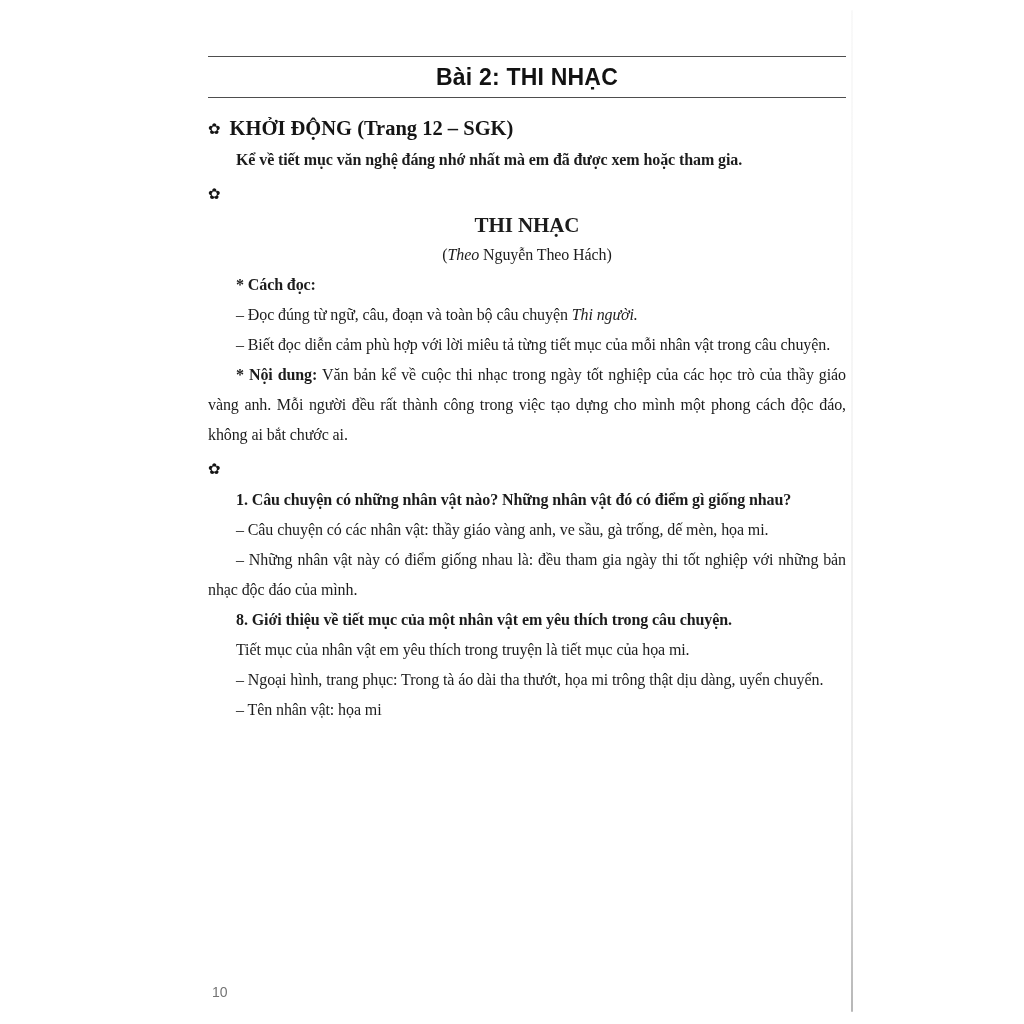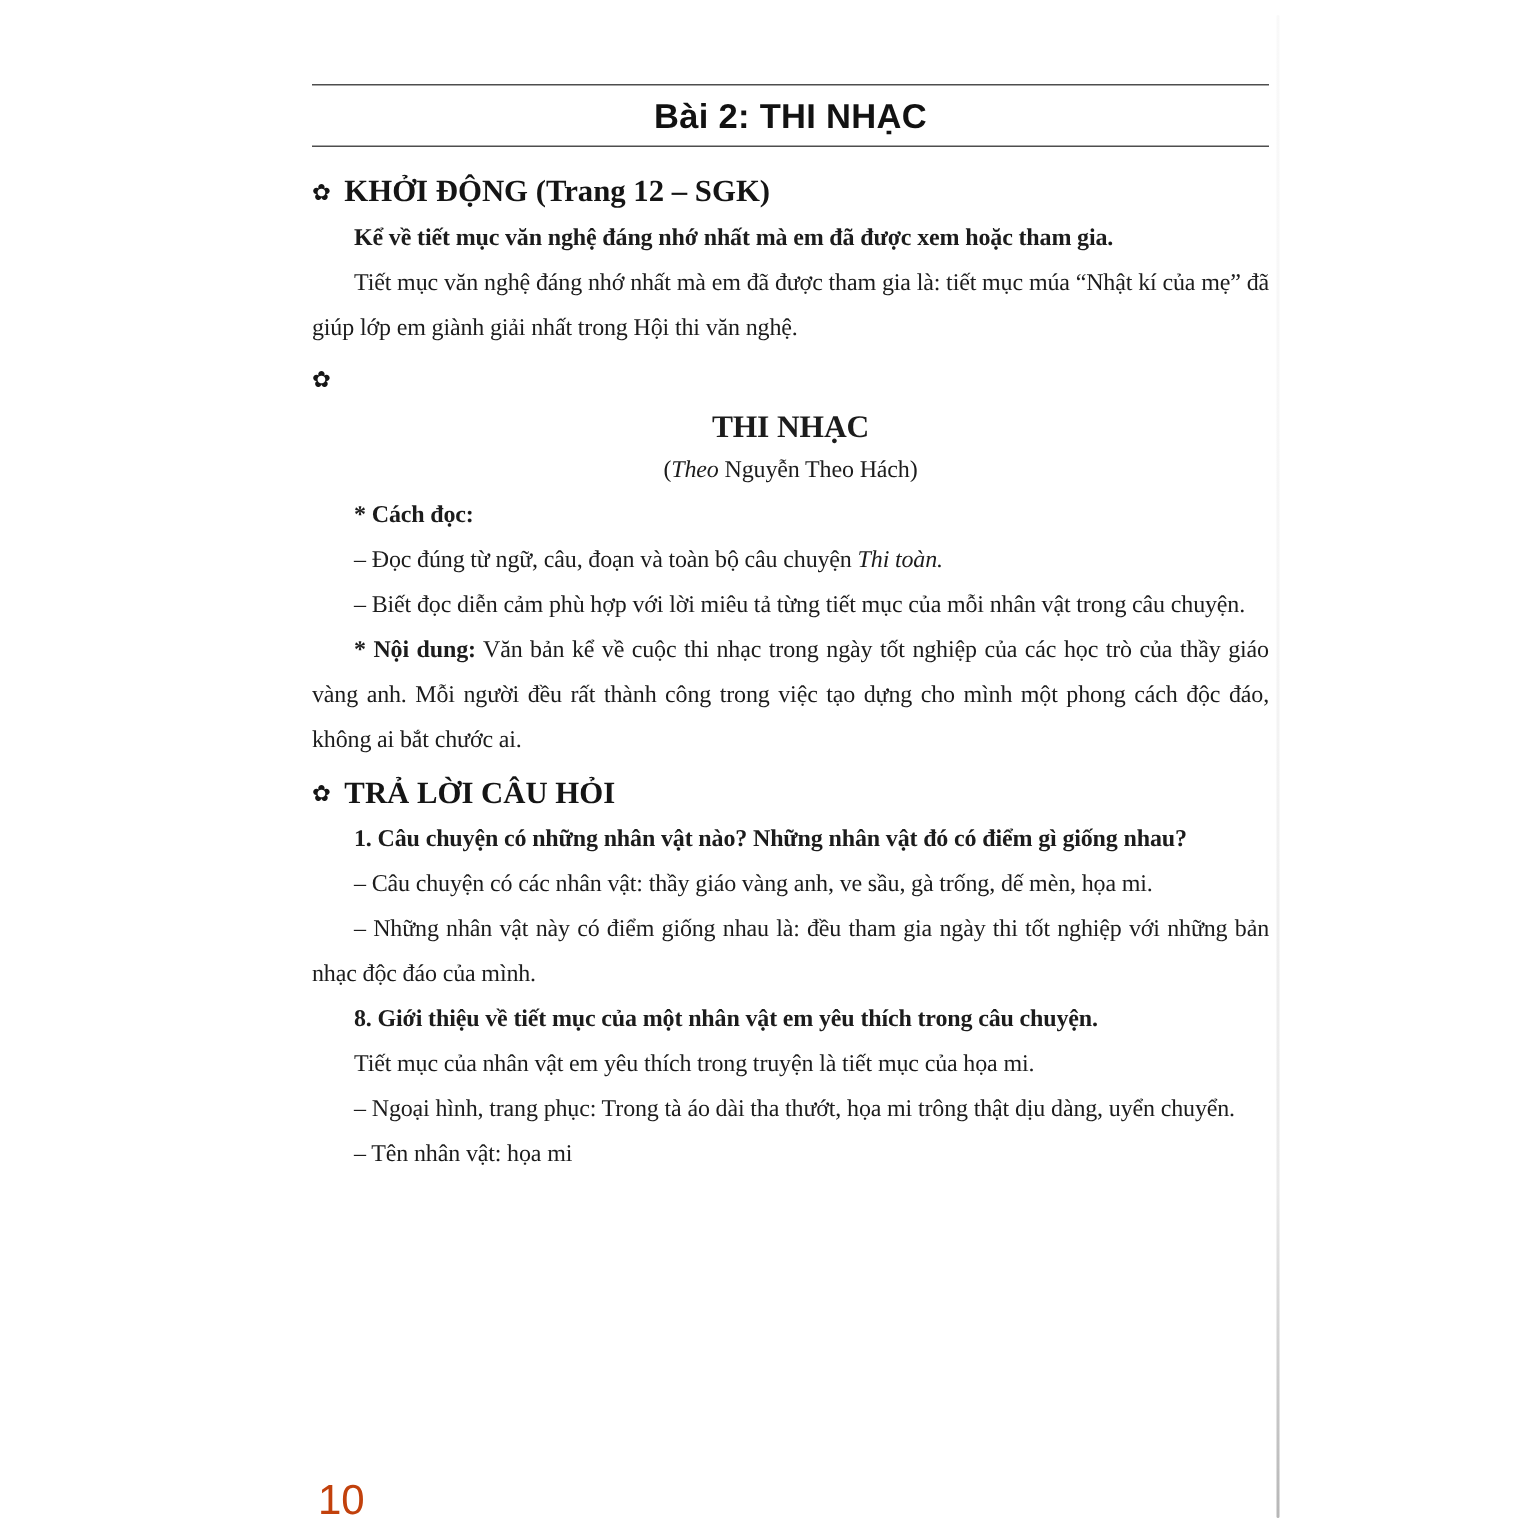--- a/index.html
+++ b/index.html
@@ -80,61 +80,59 @@
     text-indent: 0;
   }
   p.center.bold { font-size: 21px; }
   .italic { font-style: italic; }
   .inline-bold { font-weight: 700; }
   .page-number {
     position: absolute;
     left: 212px;
     top: 984px;
     font-family: "Liberation Sans", sans-serif;
-    font-size: 28px;
-    color: #c2410c;
+    font-size: 14px;
+    color: #737373;
   }
 </style>
 </head>
 <body>
 
 <div class="content">
 
   <div class="title-band">
     <span class="chapter-title">Bài 2: THI NHẠC</span>
   </div>
 
   <h2 class="section-heading">
     <span class="flower">✿</span>
     <span>KHỞI ĐỘNG (Trang 12 – SGK)</span>
   </h2>
 
   <p class="bold">Kể về tiết mục văn nghệ đáng nhớ nhất mà em đã được xem hoặc tham gia.</p>
 
-  <p>Tiết mục văn nghệ đáng nhớ nhất mà em đã được tham gia là: tiết mục múa “Nhật kí của mẹ” đã giúp lớp em giành giải nhất trong Hội thi văn nghệ.</p>
 
   <h2 class="section-heading">
     <span class="flower">✿</span>
   </h2>
 
   <p class="center bold">THI NHẠC</p>
 
   <p class="center"><span>(</span><span class="italic">Theo</span><span> Nguyễn Theo Hách)</span></p>
 
   <p class="bold">* Cách đọc:</p>
 
-  <p><span>– Đọc đúng từ ngữ, câu, đoạn và toàn bộ câu chuyện </span><span class="italic">Thi toàn.</span></p>
+  <p><span>– Đọc đúng từ ngữ, câu, đoạn và toàn bộ câu chuyện </span><span class="italic">Thi người.</span></p>
 
   <p>– Biết đọc diễn cảm phù hợp với lời miêu tả từng tiết mục của mỗi nhân vật trong câu chuyện.</p>
 
   <p><span class="inline-bold">* Nội dung:</span><span> Văn bản kể về cuộc thi nhạc trong ngày tốt nghiệp của các học trò của thầy giáo vàng anh. Mỗi người đều rất thành công trong việc tạo dựng cho mình một phong cách độc đáo, không ai bắt chước ai.</span></p>
 
   <h2 class="section-heading">
     <span class="flower">✿</span>
-    <span>TRẢ LỜI CÂU HỎI</span>
   </h2>
 
   <p class="bold">1. Câu chuyện có những nhân vật nào? Những nhân vật đó có điểm gì giống nhau?</p>
   <p>– Câu chuyện có các nhân vật: thầy giáo vàng anh, ve sầu, gà trống, dế mèn, họa mi.</p>
   <p>– Những nhân vật này có điểm giống nhau là: đều tham gia ngày thi tốt nghiệp với những bản nhạc độc đáo của mình.</p>
 
   <p class="bold">8. Giới thiệu về tiết mục của một nhân vật em yêu thích trong câu chuyện.</p>
   <p>Tiết mục của nhân vật em yêu thích trong truyện là tiết mục của họa mi.</p>
   <p>– Ngoại hình, trang phục: Trong tà áo dài tha thướt, họa mi trông thật dịu dàng, uyển chuyển.</p>
   <p>– Tên nhân vật: họa mi</p>

